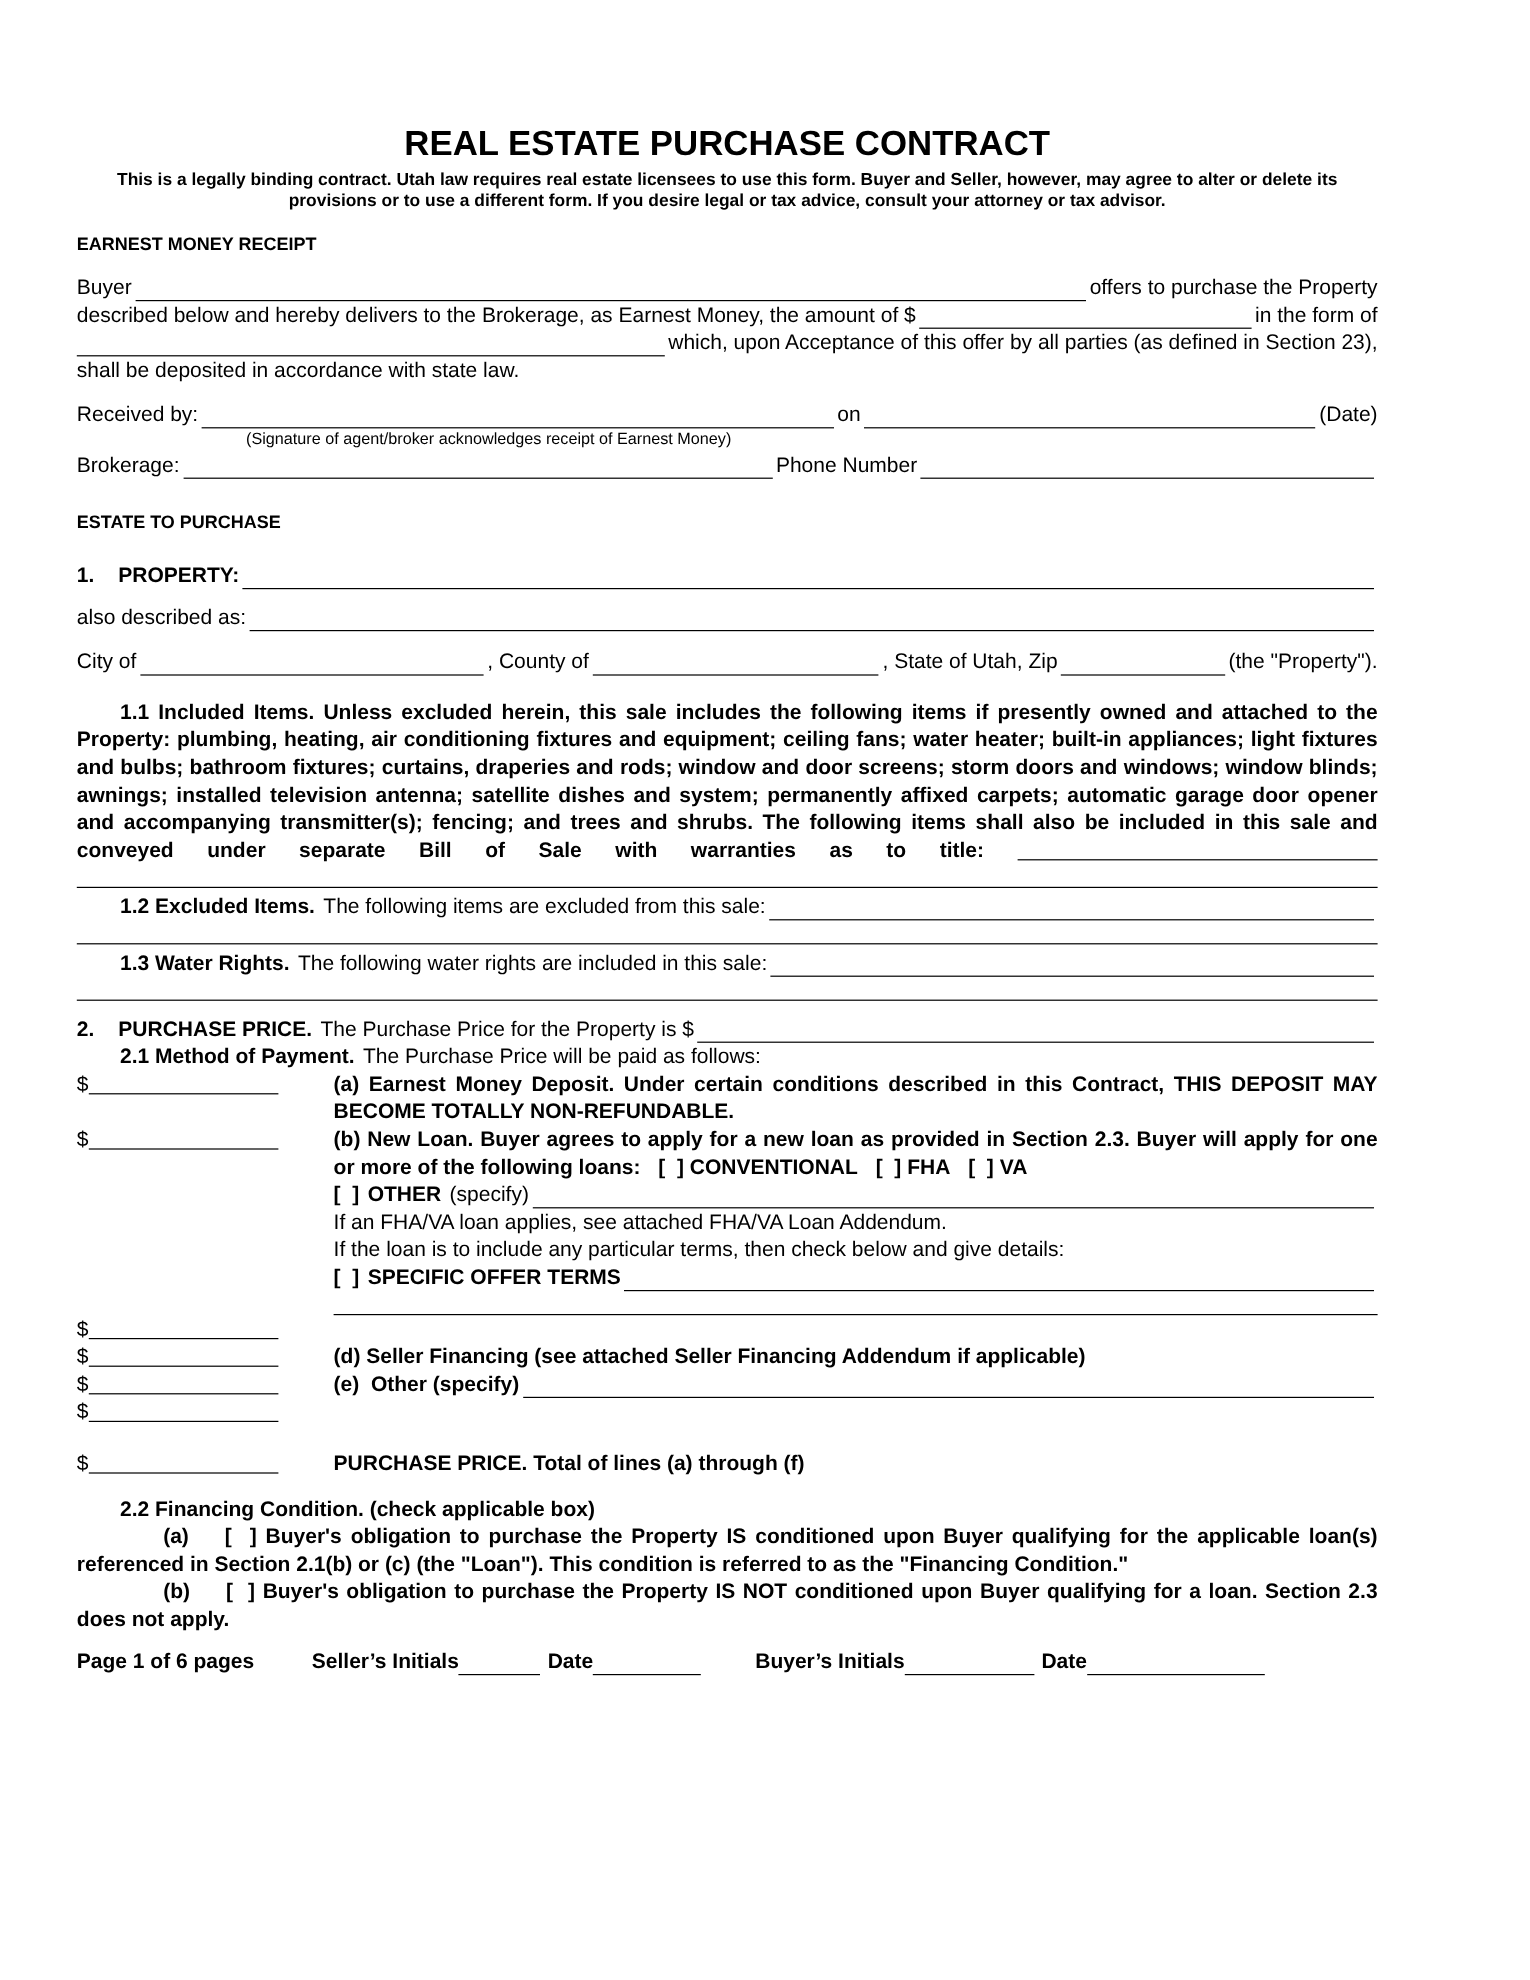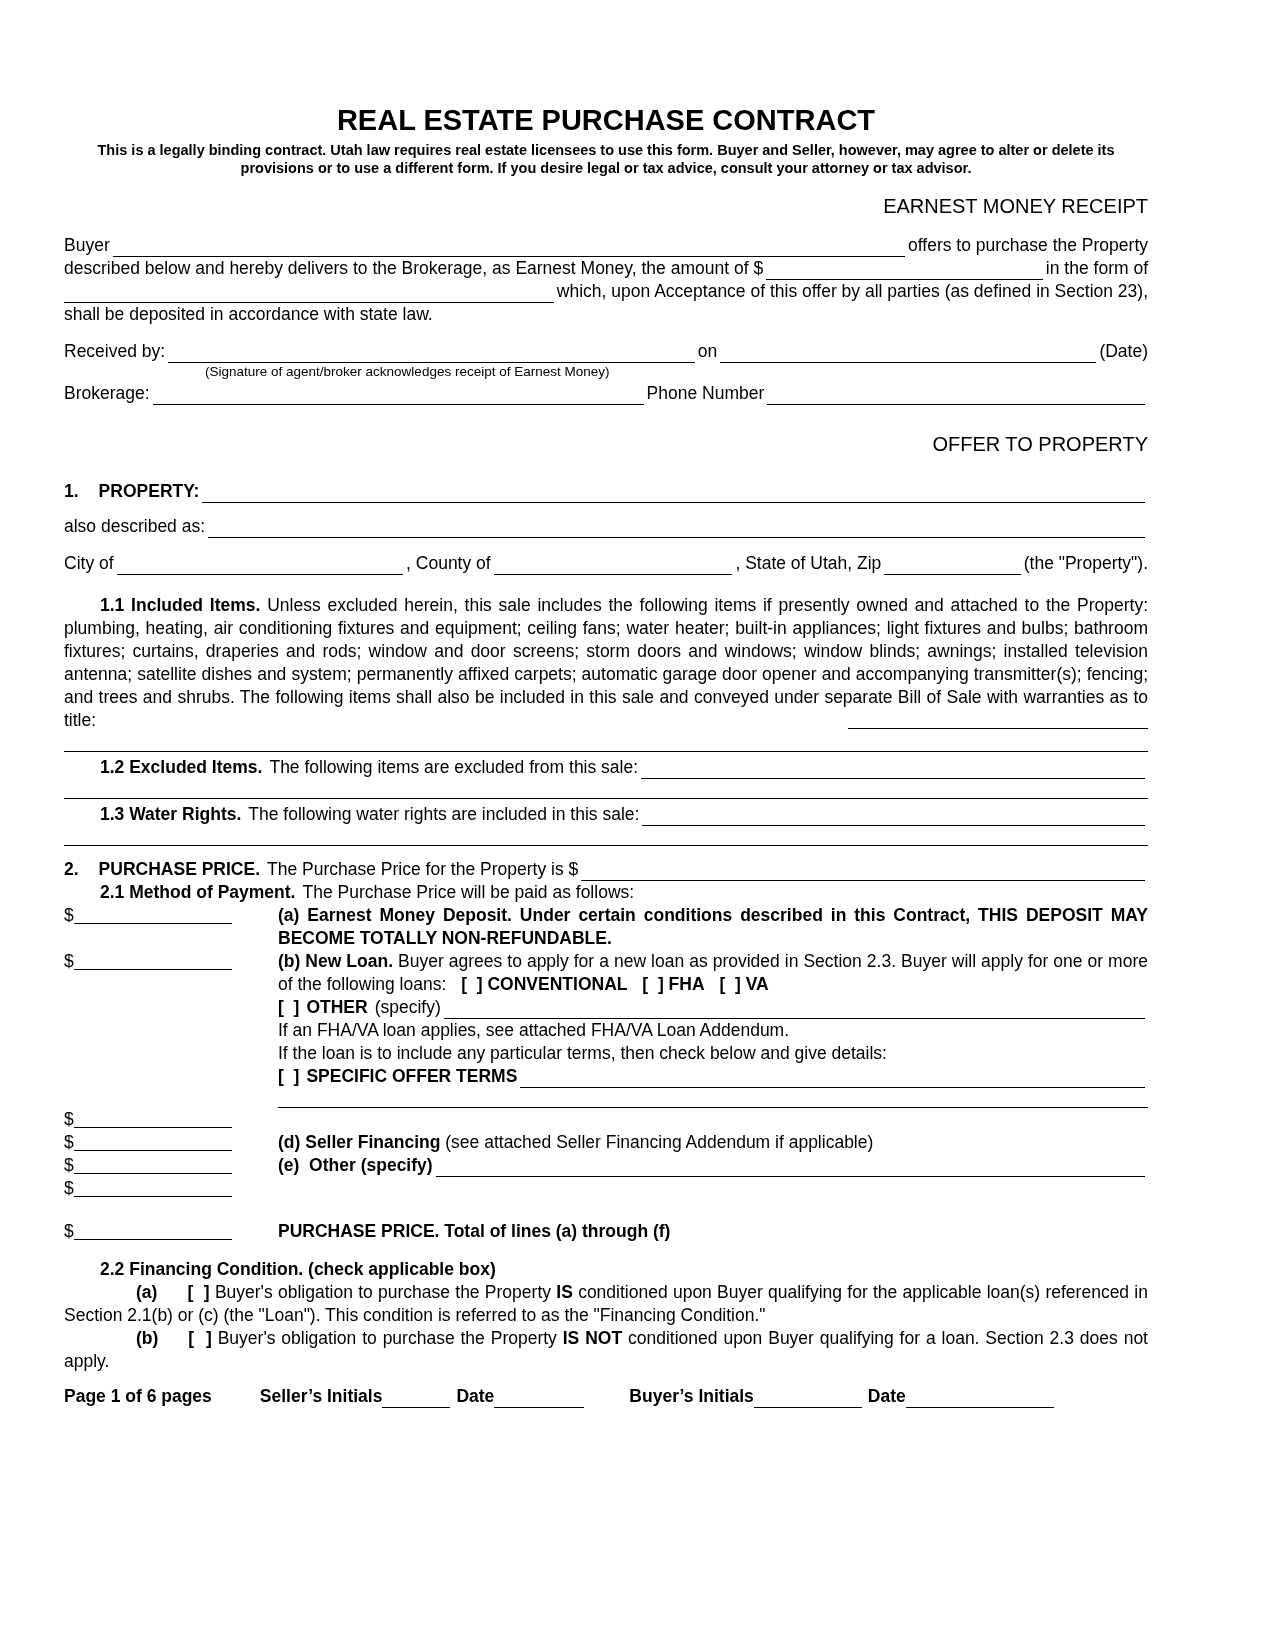--- a/index.html
+++ b/index.html
@@ -2,21 +2,21 @@
 <html><head>
 <meta charset="utf-8">
 <style>
   * { margin:0; padding:0; box-sizing:border-box; }
   html,body { background:#ffffff; }
   body { width:1275px; font-family:"Liberation Sans", sans-serif; color:#000; }
   .page { width:1275px; height:1650px; padding:104px 127px 0 64px; overflow:hidden; background:#fff; }
 
   .title { font-size:29px; font-weight:700; text-align:center; margin-bottom:4px; }
   .disclaimer { font-size:14.5px; font-weight:700; text-align:center; line-height:18px; max-width:1085px; margin:0 auto 14px; }
-  .center-h { font-size:20px; font-weight:400; text-align:right; }
+  .center-h { font-size:15px; font-weight:700; text-align:left; }
 
   .txt { font-size:17.5px; line-height:23px; }
   .bold { font-weight:700; }
   .just { text-align:justify; }
   .jlast { text-align-last:justify; }
   .ind36 { text-indent:36px; }
   .ind72 { text-indent:72px; }
 
   .row { display:flex; font-size:17.5px; line-height:23px; align-items:stretch; }
   .row > span, .row > b { white-space:pre; flex:0 0 auto; }
@@ -28,21 +28,21 @@
   .money { display:grid; grid-template-columns:214px 1fr; font-size:17.5px; line-height:23px; }
   .money-left { white-space:nowrap; }
   .money-left .bl { width:158px; }
 
   .gap20 { margin-left:20px; }
   .gap7 { margin-left:7px; }
   .boxgap { margin-left:30px; }
   .boxgap10 { margin-left:10px; }
   .small-note { font-size:13.5px; line-height:17px; margin:0 0 2px 141px; }
   .footer { display:flex; align-items:stretch; font-size:17.5px; line-height:23px; font-weight:700; margin-top:12px; }
-  p { margin:0; }
+  p { margin:0;font-weight:bold; }
 </style>
 </head>
 <body>
 
 <div class="page">
 
   <h1 class="title">REAL ESTATE PURCHASE CONTRACT</h1>
   <p class="disclaimer">This is a legally binding contract.  Utah law requires real estate licensees to use this form.  Buyer and Seller, however, may agree to alter or delete its provisions or to use a different form.  If you desire legal or tax advice, consult your attorney or tax advisor.</p>
 
   <div class="center-h" style="margin:18px 0 16px">EARNEST MONEY RECEIPT</div>
@@ -72,21 +72,21 @@
   </div>
   <div class="small-note">(Signature of agent/broker acknowledges receipt of Earnest Money)</div>
 
   <div class="row" style="margin-top:2px">
     <span>Brokerage:</span>
     <div class="fbl" style="flex:1.3 1 auto"></div>
     <span>Phone Number</span>
     <div class="fbl"></div>
   </div>
 
-  <div class="center-h" style="margin:28px 0 24px">OFFER TO PROPERTY</div>
+  <div class="center-h" style="margin:28px 0 24px">ESTATE TO PURCHASE</div>
 
   <div class="row">
     <b>1.</b>
     <b class="gap20">PROPERTY:</b>
     <div class="fbl"></div>
   </div>
   <div class="row" style="margin-top:12px">
     <span>also described as:</span>
     <div class="fbl"></div>
   </div>

